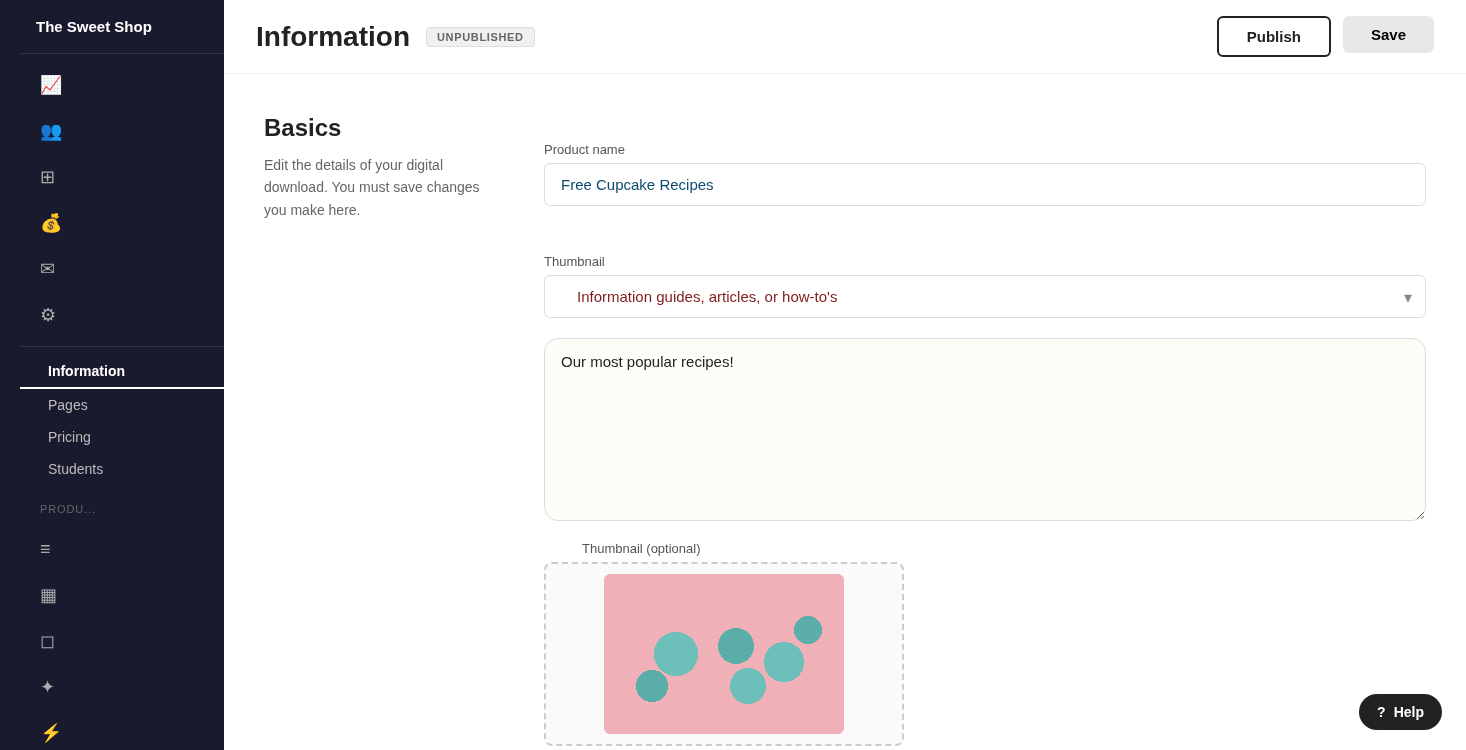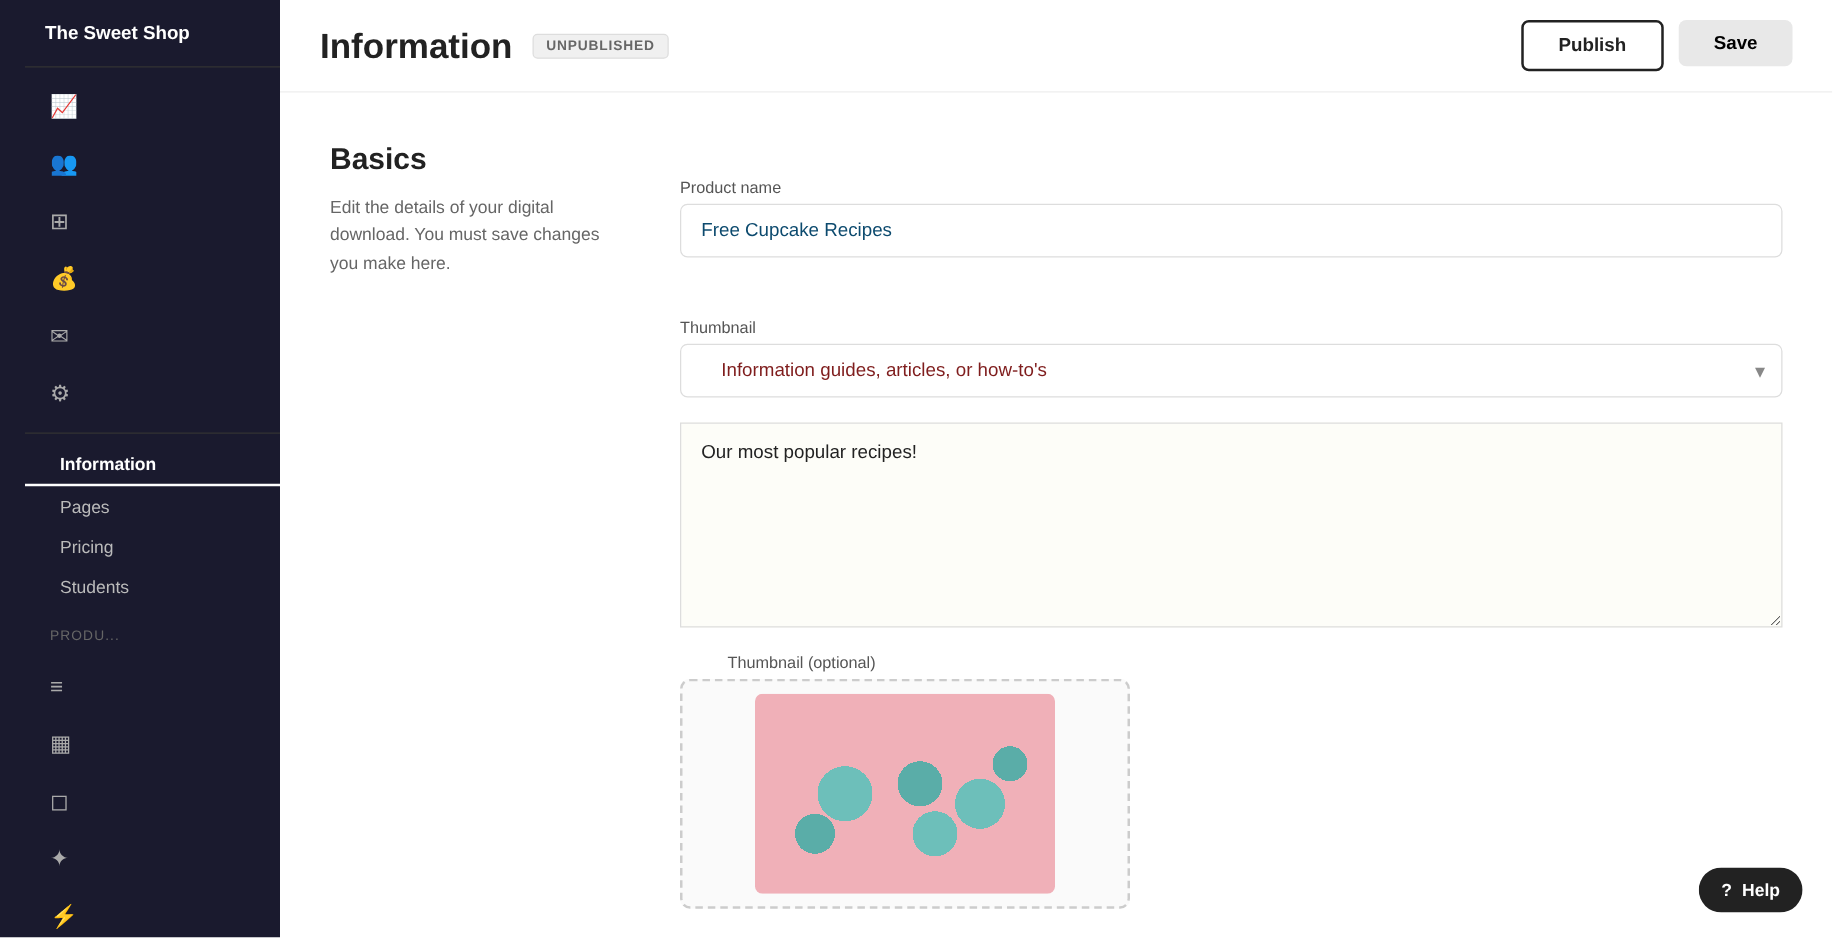--- a/index.html
+++ b/index.html
@@ -224,27 +224,27 @@
       position: absolute;
       right: 14px;
       top: 50%;
       transform: translateY(-50%);
       color: #888;
       pointer-events: none;
       font-size: 16px;
     }
     .form-textarea {
       border: 1px solid #ddd;
-      border-radius: 0;
+      border-radius: 14px;
       padding: 14px 16px;
       font-size: 15px;
       color: #222;
       outline: none;
       width: 100%;
-      height: 164px;
+      height: 183px;
       resize: vertical;
       background: #fdfdf8;
       font-family: inherit;
     }
     .thumbnail-label {
       font-size: 13px;
       color: #555;
       font-weight: 500;
       margin-left: 38px;
     }

